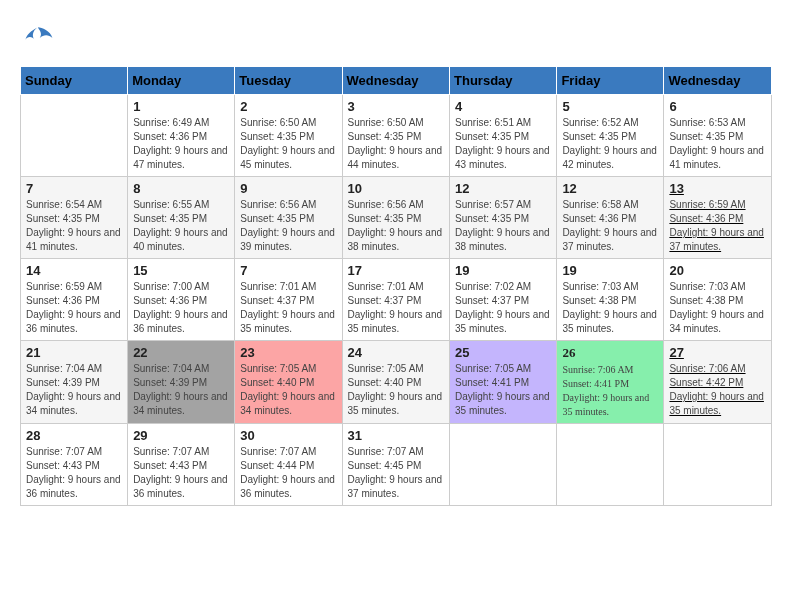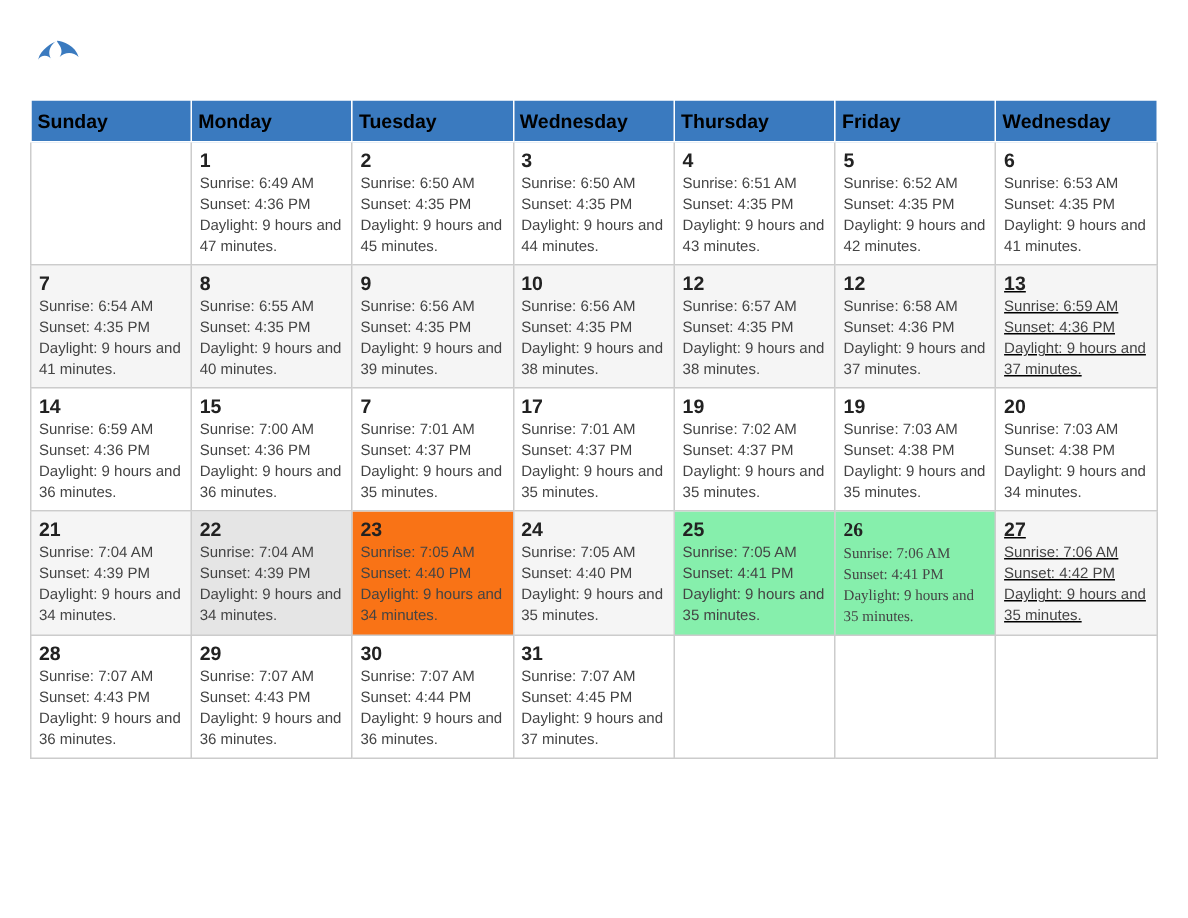--- a/index.html
+++ b/index.html
@@ -205,33 +205,33 @@
         <td>
           <span class="day-number">20</span>
           <div class="day-info">Sunrise: 7:03 AM<br>Sunset: 4:38 PM<br>Daylight: 9 hours and 34 minutes.</div>
         </td>
       </tr>
       <tr>
         <td style="background: rgb(245, 245, 245);">
           <span class="day-number">21</span>
           <div class="day-info">Sunrise: 7:04 AM<br>Sunset: 4:39 PM<br>Daylight: 9 hours and 34 minutes.</div>
         </td>
-        <td style="background: #e5e5e5;">
+        <td style="background: #a3a3a3;">
           <span class="day-number">22</span>
           <div class="day-info">Sunrise: 7:04 AM<br>Sunset: 4:39 PM<br>Daylight: 9 hours and 34 minutes.</div>
         </td>
-        <td style="background: #f97316;">
+        <td style="background: #fca5a5;">
           <span class="day-number">23</span>
           <div class="day-info">Sunrise: 7:05 AM<br>Sunset: 4:40 PM<br>Daylight: 9 hours and 34 minutes.</div>
         </td>
         <td style="background: rgb(245, 245, 245);">
           <span class="day-number">24</span>
           <div class="day-info">Sunrise: 7:05 AM<br>Sunset: 4:40 PM<br>Daylight: 9 hours and 35 minutes.</div>
         </td>
-        <td style="background: #86efac;">
+        <td style="background: #c4b5fd;">
           <span class="day-number">25</span>
           <div class="day-info">Sunrise: 7:05 AM<br>Sunset: 4:41 PM<br>Daylight: 9 hours and 35 minutes.</div>
         </td>
         <td style="background: #86efac; font-family: Liberation Serif, serif;">
           <span class="day-number">26</span>
           <div class="day-info">Sunrise: 7:06 AM<br>Sunset: 4:41 PM<br>Daylight: 9 hours and 35 minutes.</div>
         </td>
         <td style="background: rgb(245, 245, 245); text-decoration: underline;">
           <span class="day-number">27</span>
           <div class="day-info">Sunrise: 7:06 AM<br>Sunset: 4:42 PM<br>Daylight: 9 hours and 35 minutes.</div>

